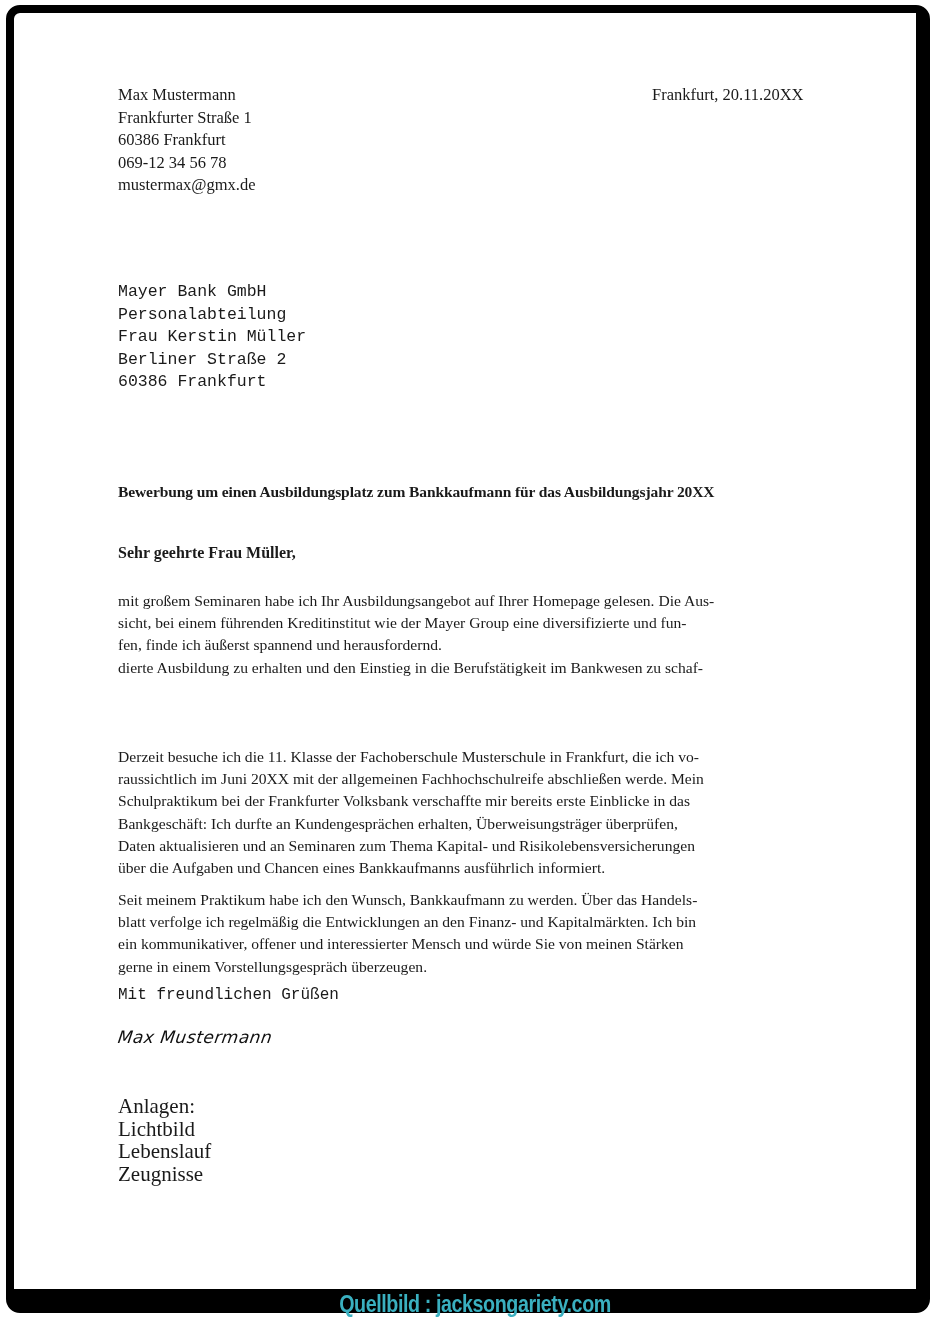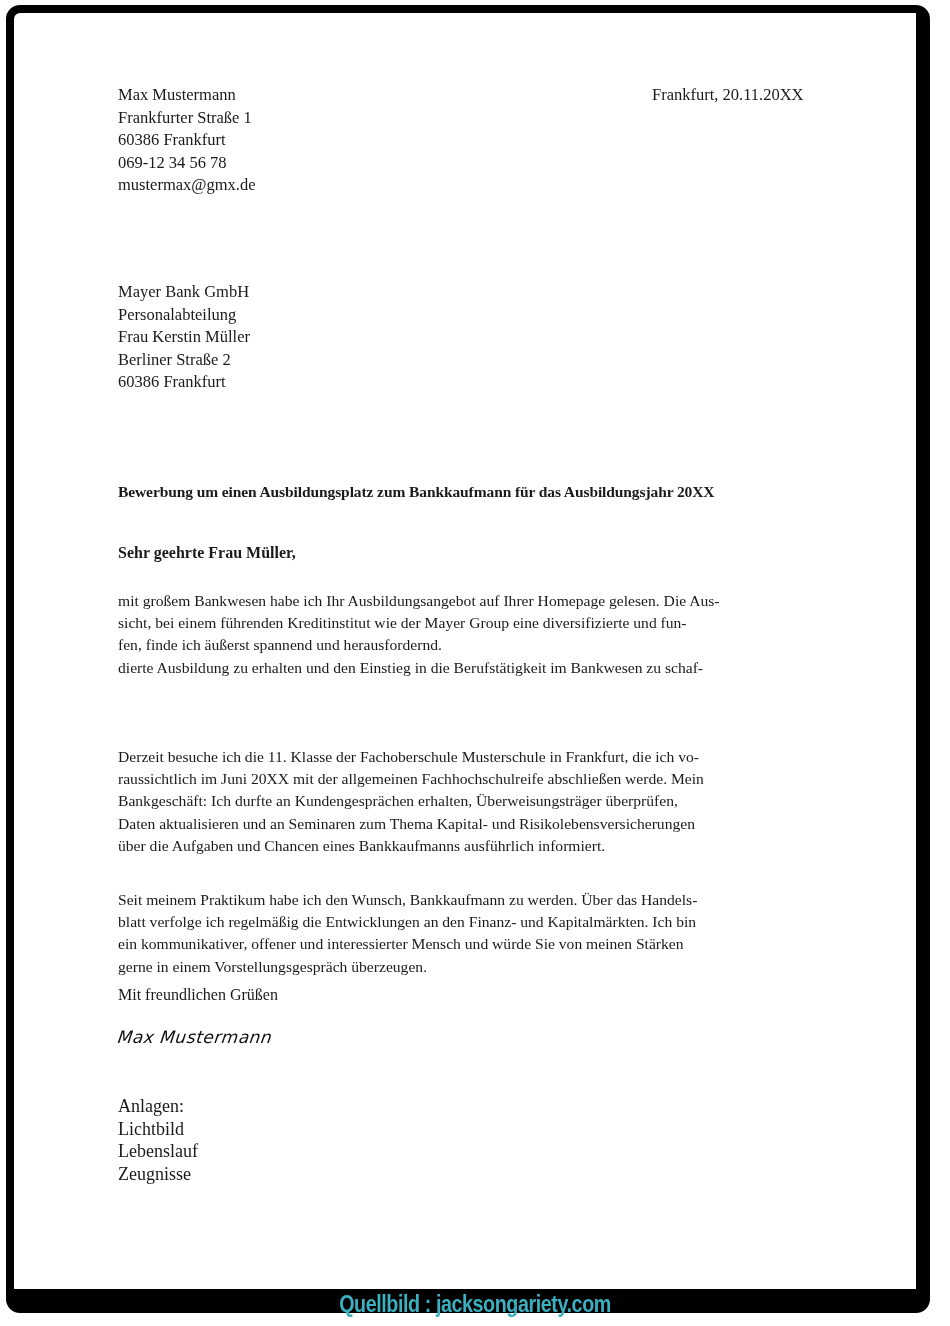--- a/index.html
+++ b/index.html
@@ -49,20 +49,21 @@
       top: 84px;
       font-size: 16.5px;
       line-height: 22.5px;
     }
     .recipient {
       position: absolute;
       left: 118px;
       top: 281px;
       font-size: 16.5px;
       line-height: 22.5px;
+      font-family: Liberation Mono, monospace;
     }
     .subject {
       position: absolute;
       left: 118px;
       top: 481px;
       font-size: 15.5px;
       font-weight: bold;
       line-height: 22px;
       letter-spacing: -0.1px;
     }
@@ -87,37 +88,38 @@
     }
     .p1 { top: 590px; }
     .p2 { top: 698px; margin-top: 48px; }
     .p3 { top: 875px; margin-top: 14px; }
     .closing {
       position: absolute;
       left: 118px;
       top: 984px;
       font-size: 16px;
       line-height: 22px;
+      font-family: Liberation Mono, monospace;
     }
     .signature {
       position: absolute;
       left: 118px;
       top: 1027px;
       font-family: "DejaVu Sans", sans-serif;
       font-style: italic;
       font-size: 17px;
       letter-spacing: 0.5px;
       transform: skewX(-8deg);
       color: #111;
     }
     .attachments {
       position: absolute;
       left: 118px;
       top: 1095px;
-      font-size: 18px;
+      font-size: 21px;
       line-height: 22.5px;
     }
     .block-line {
       display: block;
       white-space: nowrap;
     }
     .watermark {
       position: absolute;
       left: 0;
       width: 950px;
@@ -155,29 +157,30 @@
     <span class="block-line">Frau Kerstin Müller</span>
     <span class="block-line">Berliner Straße 2</span>
     <span class="block-line">60386 Frankfurt</span>
   </div>
 
   <div class="subject">Bewerbung um einen Ausbildungsplatz zum Bankkaufmann für das Ausbildungsjahr 20XX</div>
 
   <div class="salutation">Sehr geehrte Frau Müller,</div>
 
   <div class="para p1">
-    <span class="line">mit großem Bankwesen habe ich Ihr Ausbildungsangebot auf Ihrer Homepage gelesen. Die Aus-</span>
+    <span class="line">mit großem Seminaren habe ich Ihr Ausbildungsangebot auf Ihrer Homepage gelesen. Die Aus-</span>
     <span class="line">sicht, bei einem führenden Kreditinstitut wie der Mayer Group eine diversifizierte und fun-</span>
     <span class="line">fen, finde ich äußerst spannend und herausfordernd.</span>
     <span class="line">dierte Ausbildung zu erhalten und den Einstieg in die Berufstätigkeit im Bankwesen zu schaf-</span>
   </div>
 
   <div class="para p2">
     <span class="line">Derzeit besuche ich die 11. Klasse der Fachoberschule Musterschule in Frankfurt, die ich vo-</span>
     <span class="line">raussichtlich im Juni 20XX mit der allgemeinen Fachhochschulreife abschließen werde. Mein</span>
+    <span class="line">Schulpraktikum bei der Frankfurter Volksbank verschaffte mir bereits erste Einblicke in das</span>
     <span class="line">Bankgeschäft: Ich durfte an Kundengesprächen erhalten, Überweisungsträger überprüfen,</span>
     <span class="line">Daten aktualisieren und an Seminaren zum Thema Kapital- und Risikolebensversicherungen</span>
     <span class="line">über die Aufgaben und Chancen eines Bankkaufmanns ausführlich informiert.</span>
   </div>
 
   <div class="para p3">
     <span class="line">Seit meinem Praktikum habe ich den Wunsch, Bankkaufmann zu werden. Über das Handels-</span>
     <span class="line">blatt verfolge ich regelmäßig die Entwicklungen an den Finanz- und Kapitalmärkten. Ich bin</span>
     <span class="line">ein kommunikativer, offener und interessierter Mensch und würde Sie von meinen Stärken</span>
     <span class="line">gerne in einem Vorstellungsgespräch überzeugen.</span>

